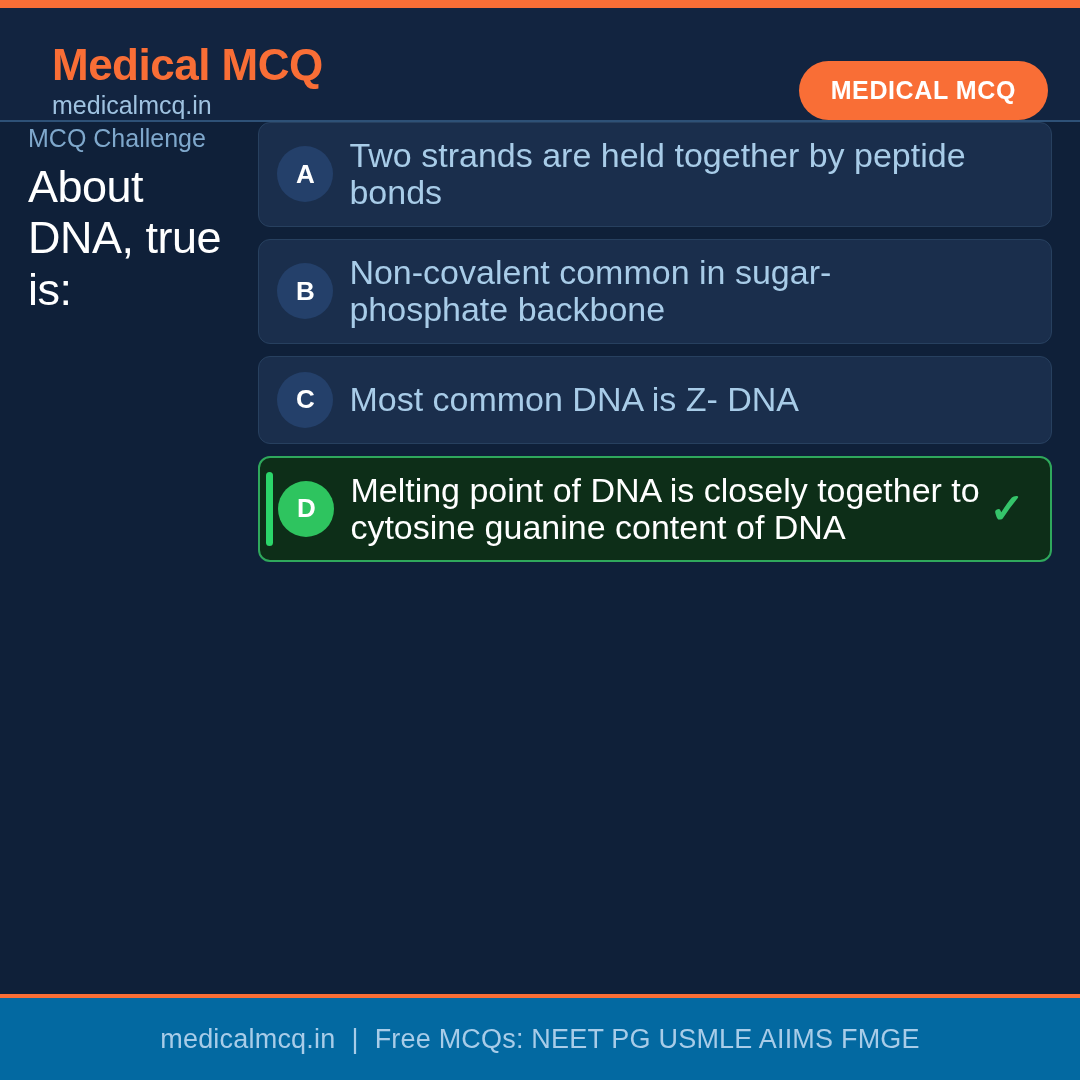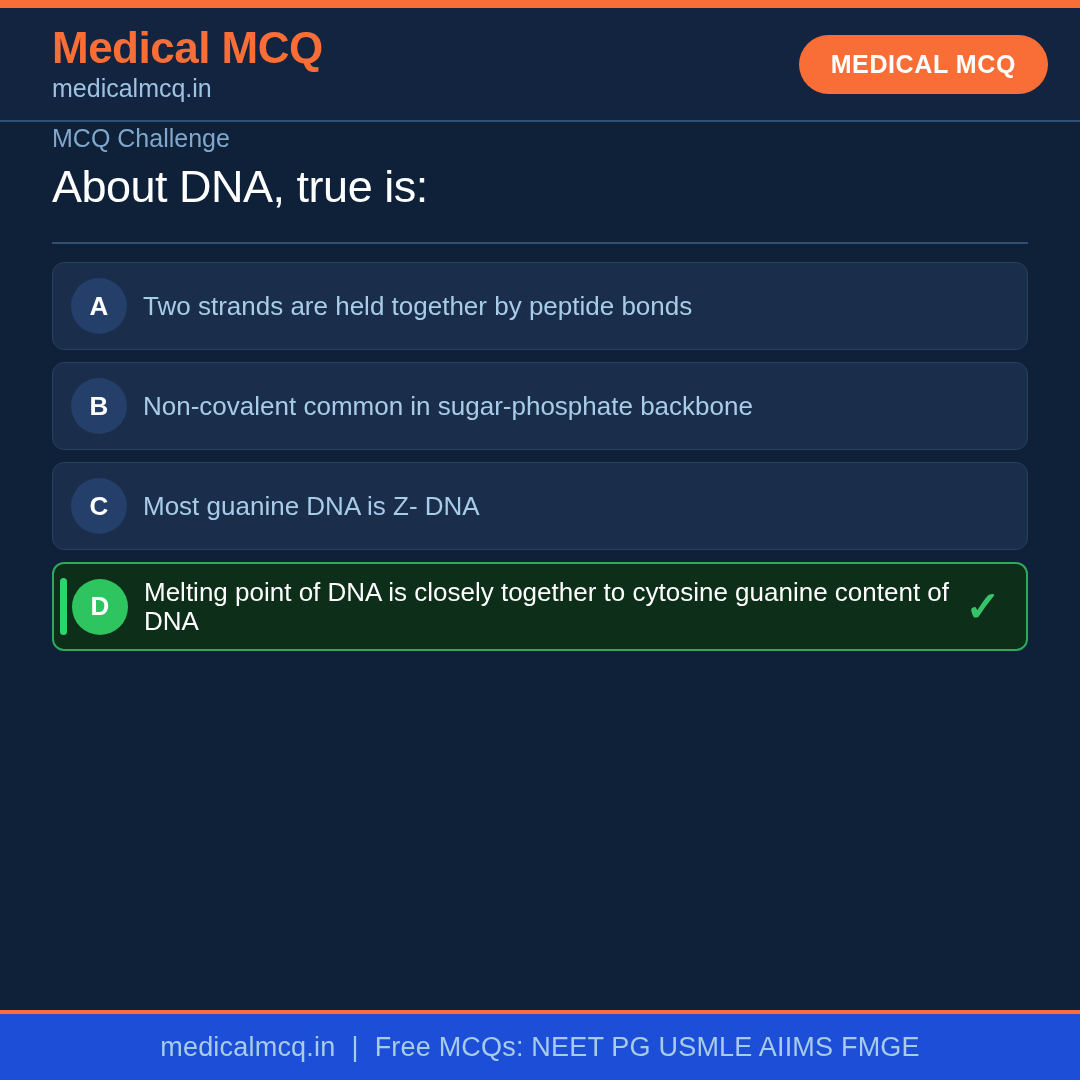--- a/index.html
+++ b/index.html
@@ -13,42 +13,42 @@
 
   
   .top-accent { height:8px; width:100%; background:#F96E36; flex:0 0 auto; }
 
   
   .header {
     flex:0 0 auto;
     height:114px;
     background:#122440;
     border-bottom:2px solid #2E5177;
-    display:flex; align-items:center; justify-content:space-between;
+    display:flex; align-items:flex-end; justify-content:space-between;
     padding:0 32px 0 52px;
   }
   .brand { display:flex; flex-direction:column; justify-content:center; }
   .brand-title {
     font-size:44px; font-weight:bold; color:#F96E36;
     letter-spacing:-0.5px; line-height:1.05;
   }
   .brand-sub {
     font-size:25px; color:#9FC2E0; line-height:1.2; margin-top:2px;
   }
   .badge {
     background:#F96E36; color:#FFFFFF;
     font-size:25px; font-weight:bold; letter-spacing:0.6px;
     padding:15px 32px; border-radius:999px; white-space:nowrap;
   }
 
   
   .body {
     flex:1 1 auto; position:relative;
-    display:flex; flex-direction:column; justify-content:flex-start;
-    padding:0 52px;
+    display:flex; justify-content:space-between;
+    padding:0 28px;
   }
 
   .q-block { margin-bottom:14px; }
   .eyebrow { font-size:25px; color:#7FA8CC; line-height:1.3; margin-bottom:6px; }
   .question {
     font-size:45px; font-weight:normal; color:#FFFFFF;
     line-height:1.15; letter-spacing:-0.5px;
   }
   .divider { height:2px; background:#2E5177; margin:16px 0 18px 0; }
 
@@ -66,21 +66,21 @@
   .option .circle {
     flex:0 0 auto;
     width:56px; height:56px; border-radius:50%;
     background:#24406A; color:#FFFFFF;
     font-size:26px; font-weight:bold;
     display:flex; align-items:center; justify-content:center;
     margin-right:16px;
   }
   .option .text {
     flex:1 1 auto;
-    font-size:26px; color:#A8CCE8; line-height:1.1;
+    font-size:34px; color:#A8CCE8; line-height:1.1;
   }
   .option .check { width:46px; flex:0 0 auto; }
 
   
   .option.correct {
     background:#0D2E18;
     border:2px solid #2FA85C;
   }
   .option.correct .accent-bar {
     position:absolute; left:6px; top:14px; bottom:14px;
@@ -89,22 +89,22 @@
   .option.correct .circle { background:#2EC45F; color:#FFFFFF; }
   .option.correct .text { color:#FFFFFF; }
   .option.correct .check {
     color:#35C46A; font-size:42px; line-height:1;
     text-align:center; font-weight:bold;
   }
 
   
   .footer {
     flex:0 0 auto;
-    height:70px;
-    background:#1d4ed8;
+    height:86px;
+    background:#0369a1;
     border-top:4px solid #F96E36;
     display:flex; align-items:center; justify-content:center;
   }
   .footer-text {
     font-size:27px; color:#A8CCE8; letter-spacing:0.2px; white-space:nowrap;
   }
   .footer-text .sep { padding:0 16px; }
 </style>
 </head>
 <body>
@@ -139,21 +139,21 @@
       </div>
 
       <div class="option">
         <div class="circle">B</div>
         <div class="text">Non-covalent common in sugar-phosphate backbone</div>
         <div class="check"></div>
       </div>
 
       <div class="option">
         <div class="circle">C</div>
-        <div class="text">Most guanine DNA is Z- DNA</div>
+        <div class="text">Most common DNA is Z- DNA</div>
         <div class="check"></div>
       </div>
 
       <div class="option correct">
         <div class="accent-bar"></div>
         <div class="circle">D</div>
         <div class="text">Melting point of DNA is closely together to cytosine guanine content of DNA</div>
         <div class="check">✓</div>
       </div>
 

